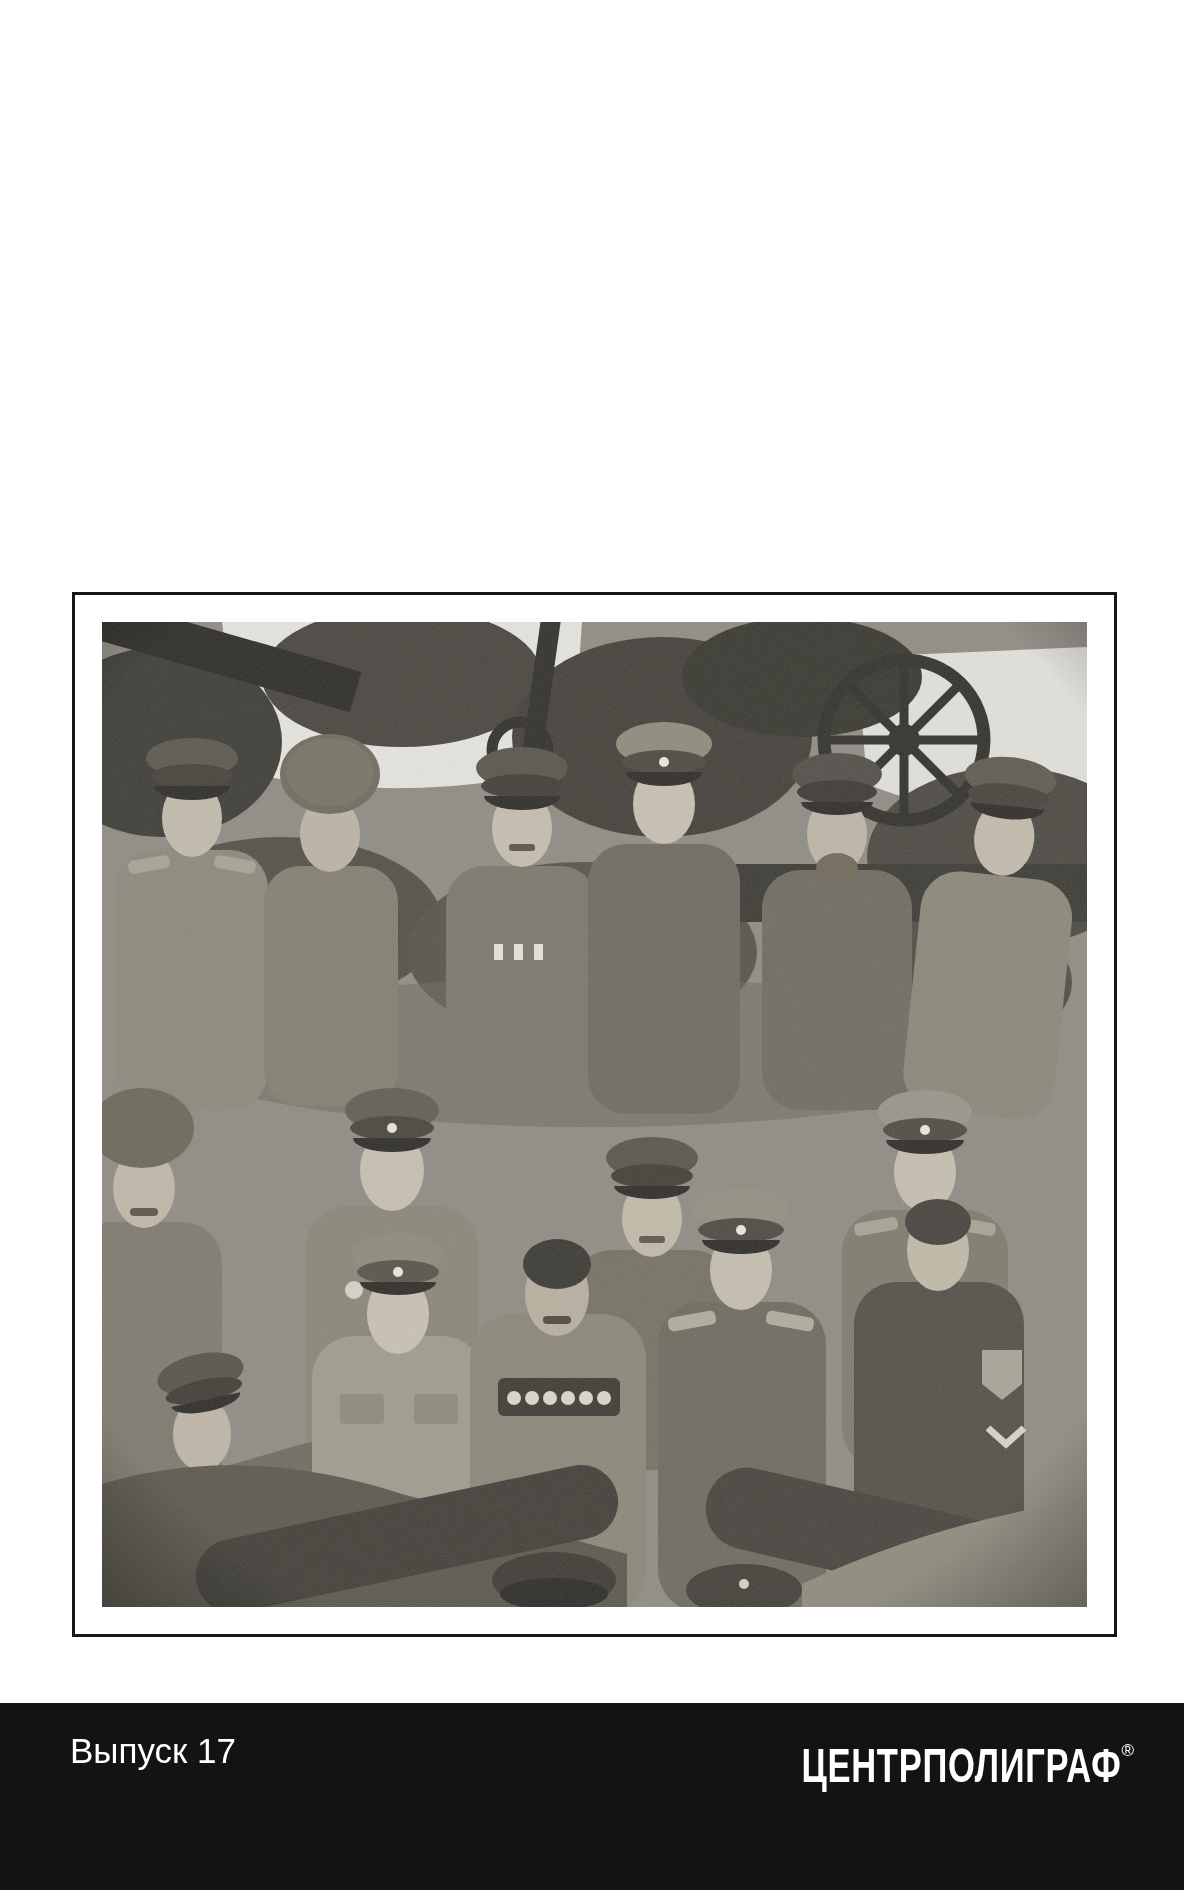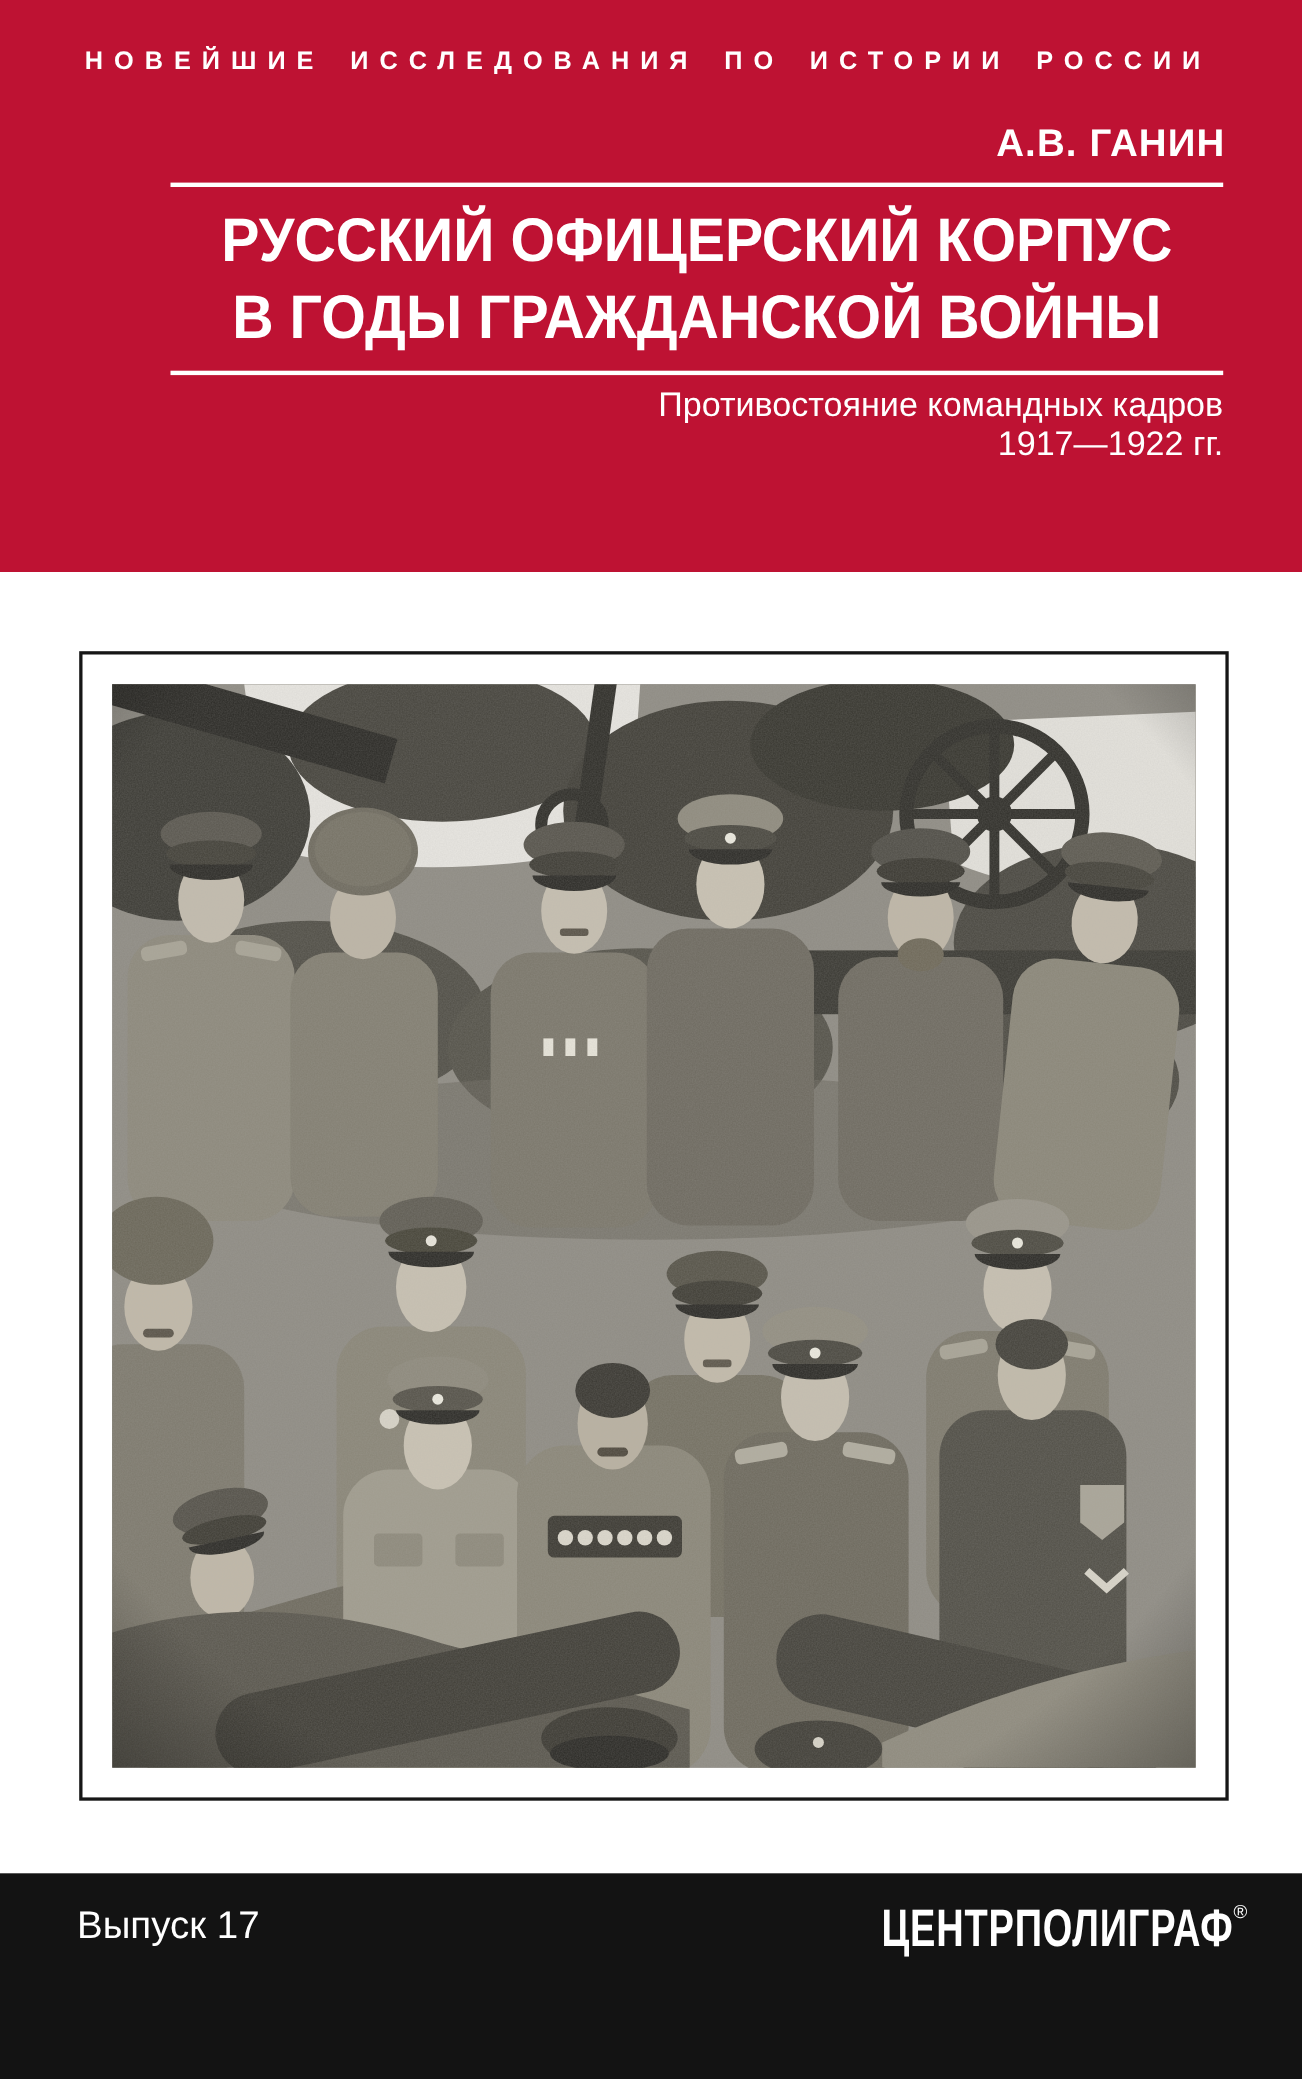--- a/index.html
+++ b/index.html
@@ -46,46 +46,34 @@
     background:#ffffff;padding:27px;
   }
   .photo{width:985px;height:985px;background:#8f8c84;display:block;}
 
   
   .footer{position:absolute;top:1703px;left:0;width:100%;height:227px;background:var(--footer-black);}
   .issue{
     position:absolute;left:70px;top:28px;color:var(--text-white);
     font-size:35px;line-height:40px;font-weight:normal;
   }
-  .logo-wrap{position:absolute;right:50px;top:26px;color:var(--text-white);}
+  .logo-wrap{position:absolute;right:50px;top:38px;color:var(--text-white);}
   .logo-text{
     display:inline-block;font-size:48px;line-height:50px;font-weight:bold;letter-spacing:1px;
     transform:scaleX(.72);transform-origin:right center;vertical-align:top;
   }
   .logo-r{
     display:inline-block;font-size:17px;line-height:17px;vertical-align:top;margin-top:1px;
   }
 </style>
 </head>
 <body>
 
 <div class="cover">
 
-  <div class="banner">
-    <div class="series">НОВЕЙШИЕ ИССЛЕДОВАНИЯ ПО ИСТОРИИ РОССИИ</div>
-    <div class="author">А.В. ГАНИН</div>
-    <div class="title-block">
-      <div class="title-line">РУССКИЙ ОФИЦЕРСКИЙ КОРПУС</div>
-      <div class="title-line">В ГОДЫ ГРАЖДАНСКОЙ ВОЙНЫ</div>
-    </div>
-    <div class="subtitle">
-      <div>Противостояние командных кадров</div>
-      <div>1917—1922 гг.</div>
-    </div>
-  </div>
 
   <div class="photo-frame">
     <svg class="photo" viewBox="0 0 985 985" xmlns="http://www.w3.org/2000/svg" role="img">
       <title>Черно-белая групповая фотография русских офицеров и солдат времен Гражданской войны</title>
       <defs>
         <filter id="grain" x="0" y="0" width="100%" height="100%">
           <feTurbulence type="fractalNoise" baseFrequency="0.8" numOctaves="2" stitchTiles="stitch" result="n"></feTurbulence>
           <feColorMatrix in="n" type="matrix" values="0 0 0 0 0.45  0 0 0 0 0.44  0 0 0 0 0.42  0 0 0 0.22 0"></feColorMatrix>
         </filter>
         <radialGradient id="vig" cx="50%" cy="45%" r="78%">

